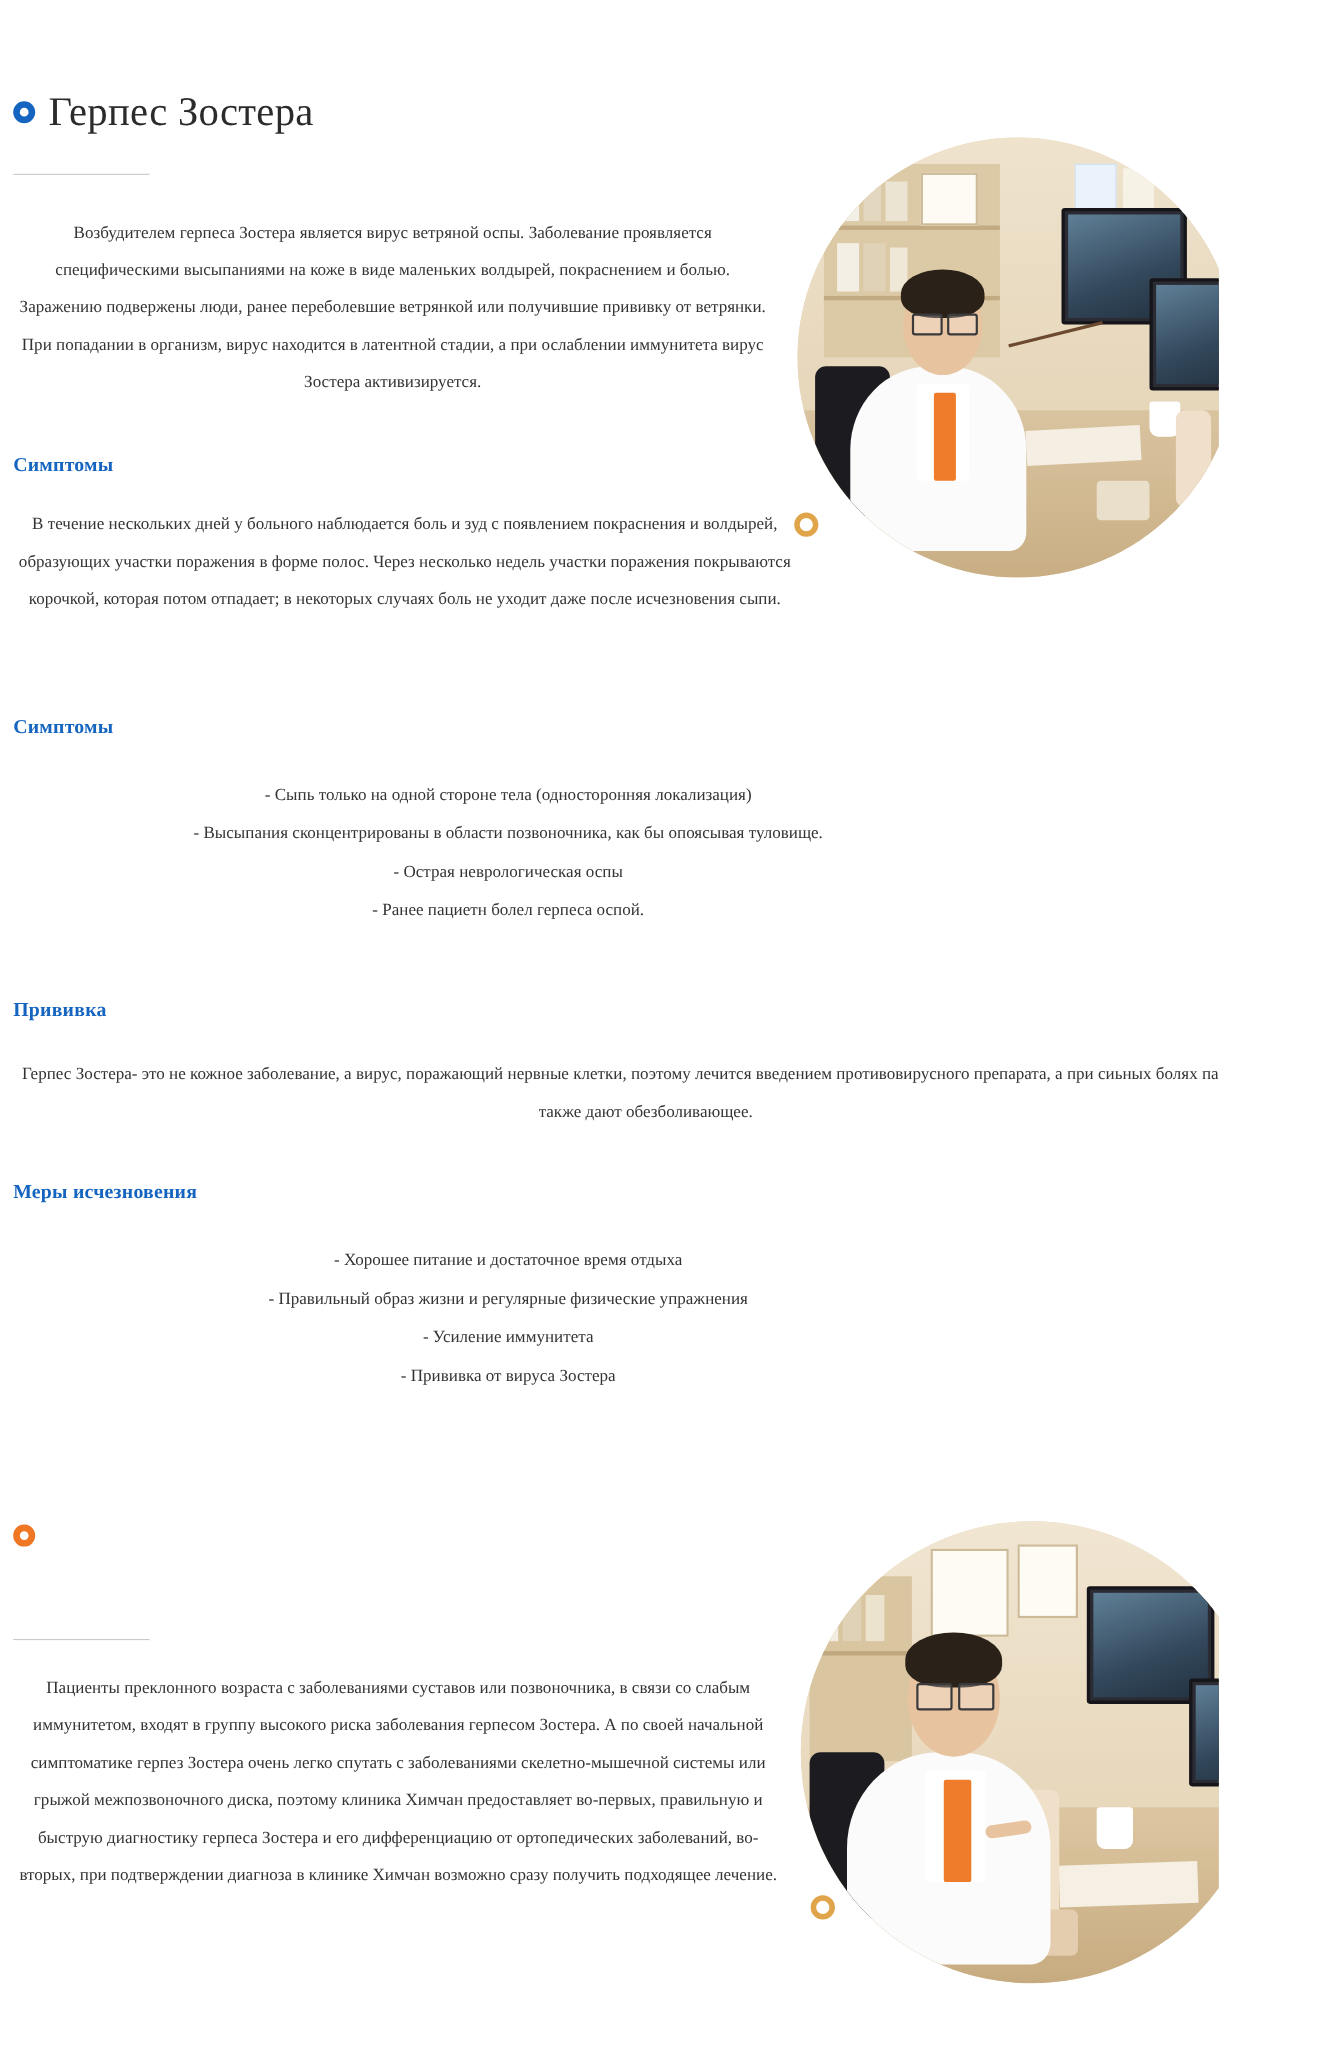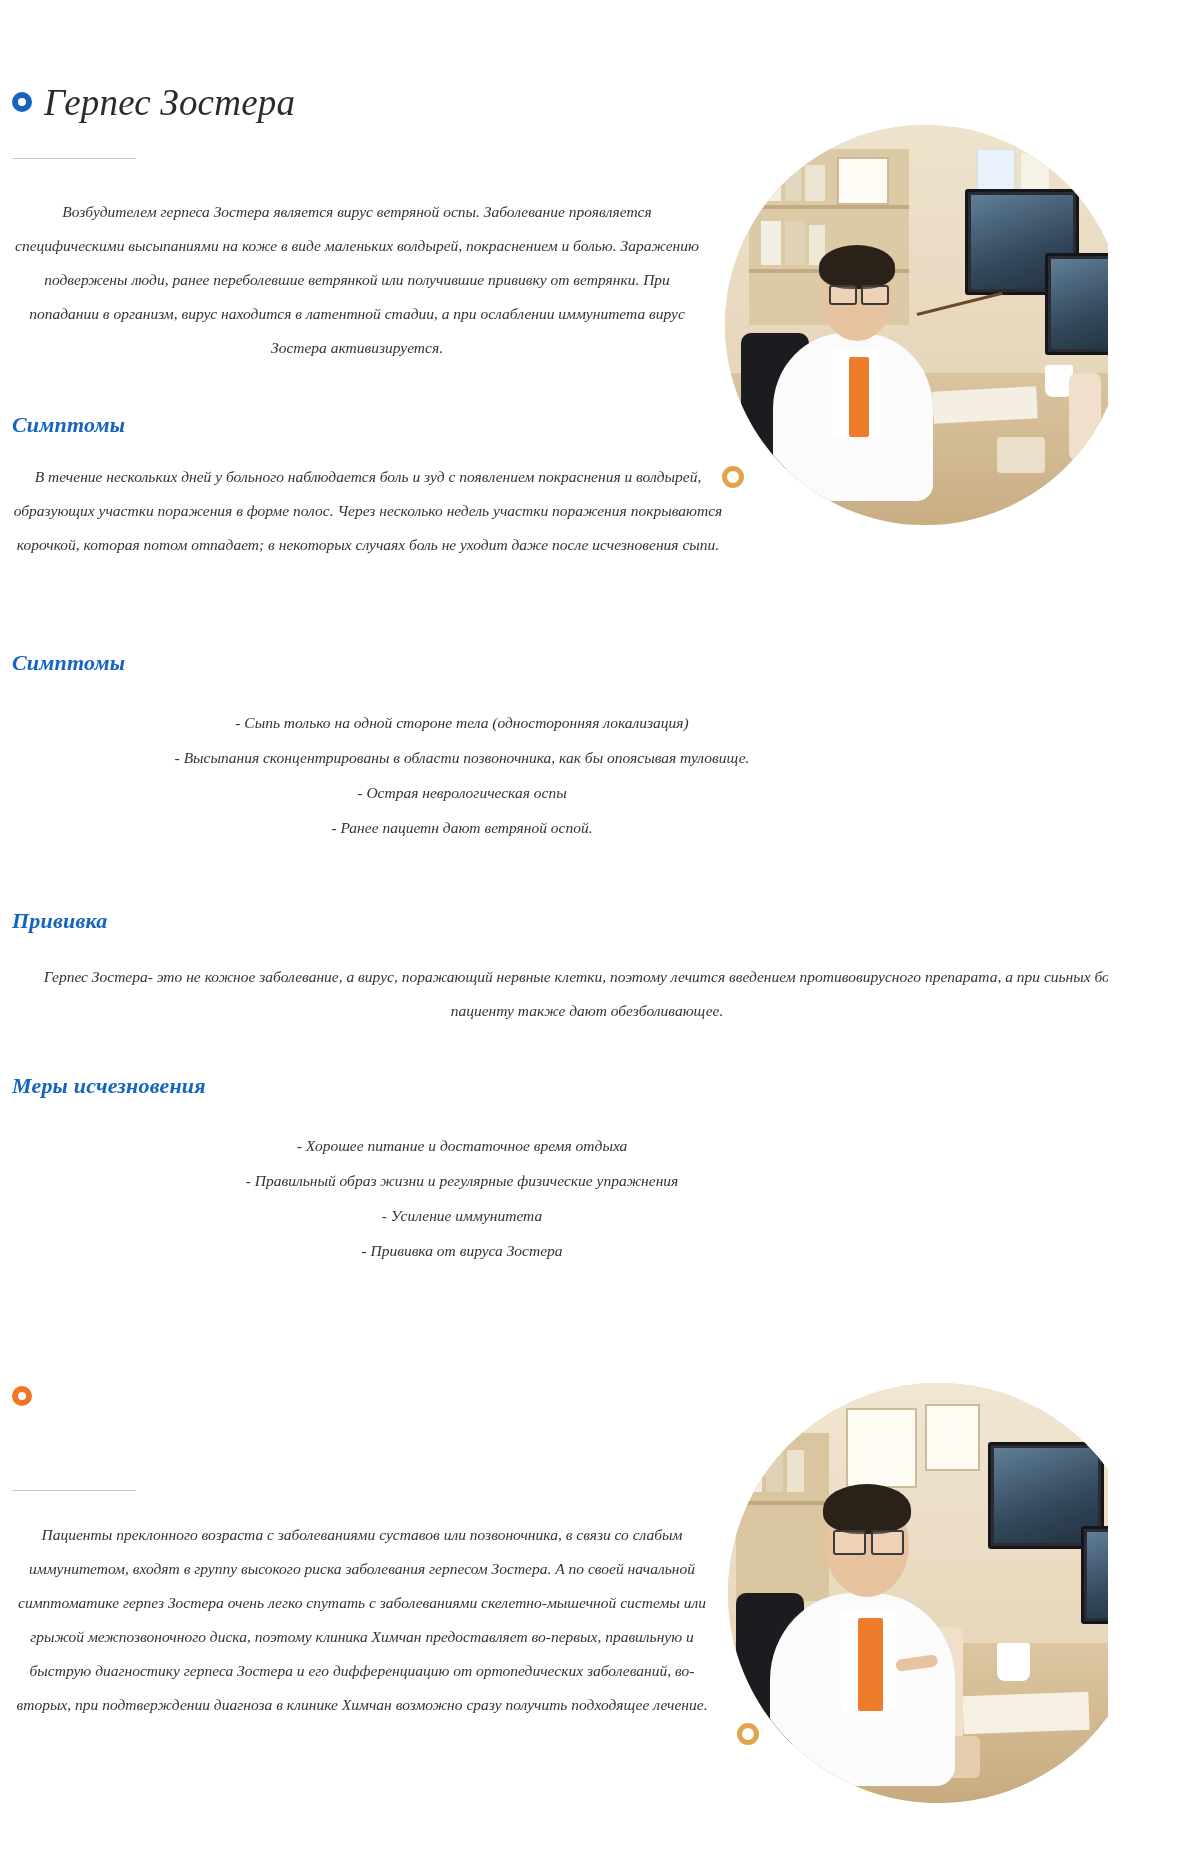--- a/index.html
+++ b/index.html
@@ -14,21 +14,20 @@
     font-family: "Liberation Serif", "DejaVu Serif", serif;
     color: #333333;
     overflow: hidden;
   }
 
   .page {
     position: relative;
     width: 1108px;
     height: 1861px;
     overflow: hidden;
-    font-style: italic;
   }
 
   
   .deco-dot-tan {
     position: absolute;
     width: 22px; height: 22px;
     border-radius: 50%;
     background: #c99a4f;
   }
   .deco-circle-cyan {
@@ -91,21 +90,21 @@
     height: 1px;
     background: #c9c9c9;
     width: 124px;
   }
 
   
   .sub-head {
     position: absolute;
     font-family: "Liberation Serif", "DejaVu Serif", serif;
     font-weight: bold;
-    font-size: 22px;
+    font-size: 18px;
     color: #1565c0;
     letter-spacing: .2px;
   }
 
   
   .para {
     position: absolute;
     font-family: "Liberation Serif", "DejaVu Serif", serif;
     font-size: 15.5px;
     line-height: 34px;
@@ -236,21 +235,21 @@
 
   <div class="para" style="left:12px; top:195px; width:690px;">Возбудителем герпеса Зостера является вирус ветряной оспы. Заболевание проявляется специфическими высыпаниями на коже в виде маленьких волдырей, покраснением и болью. Заражению подвержены люди, ранее переболевшие ветрянкой или получившие прививку от ветрянки. При попадании в организм, вирус находится в латентной стадии, а при ослаблении иммунитета вирус Зостера активизируется.</div>
 
   <div class="sub-head" style="left:12px; top:412px;">Симптомы</div>
   <div class="para" style="left:12px; top:460px; width:712px;">В течение нескольких дней у больного наблюдается боль и зуд с появлением покраснения и волдырей, образующих участки поражения в форме полос. Через несколько недель участки поражения покрываются корочкой, которая потом отпадает; в некоторых случаях боль не уходит даже после исчезновения сыпи.</div>
 
   <div class="sub-head" style="left:12px; top:650px;">Симптомы</div>
   <div class="list-line" style="left:12px; top:705px; width:900px;">- Сыпь только на одной стороне тела (односторонняя локализация)</div>
   <div class="list-line" style="left:12px; top:740px; width:900px;">- Высыпания сконцентрированы в области позвоночника, как бы опоясывая туловище.</div>
   <div class="list-line" style="left:12px; top:775px; width:900px;">- Острая неврологическая оспы</div>
-  <div class="list-line" style="left:12px; top:810px; width:900px;">- Ранее пациетн дают ветряной оспой.</div>
+  <div class="list-line" style="left:12px; top:810px; width:900px;">- Ранее пациетн болел герпеса оспой.</div>
 
   <div class="sub-head" style="left:12px; top:908px;">Прививка</div>
   <div class="para" style="left:12px; top:960px; width:1150px;">Герпес Зостера- это не кожное заболевание, а вирус, поражающий нервные клетки, поэтому лечится введением противовирусного препарата, а при сиьных болях пациенту также дают обезболивающее.</div>
 
   <div class="sub-head" style="left:12px; top:1073px;">Меры исчезновения</div>
   <div class="list-line" style="left:12px; top:1128px; width:900px;">- Хорошее питание и достаточное время отдыха</div>
   <div class="list-line" style="left:12px; top:1163px; width:900px;">- Правильный образ жизни и регулярные физические упражнения</div>
   <div class="list-line" style="left:12px; top:1198px; width:900px;">- Усиление иммунитета</div>
   <div class="list-line" style="left:12px; top:1233px; width:900px;">- Прививка от вируса Зостера</div>
 

